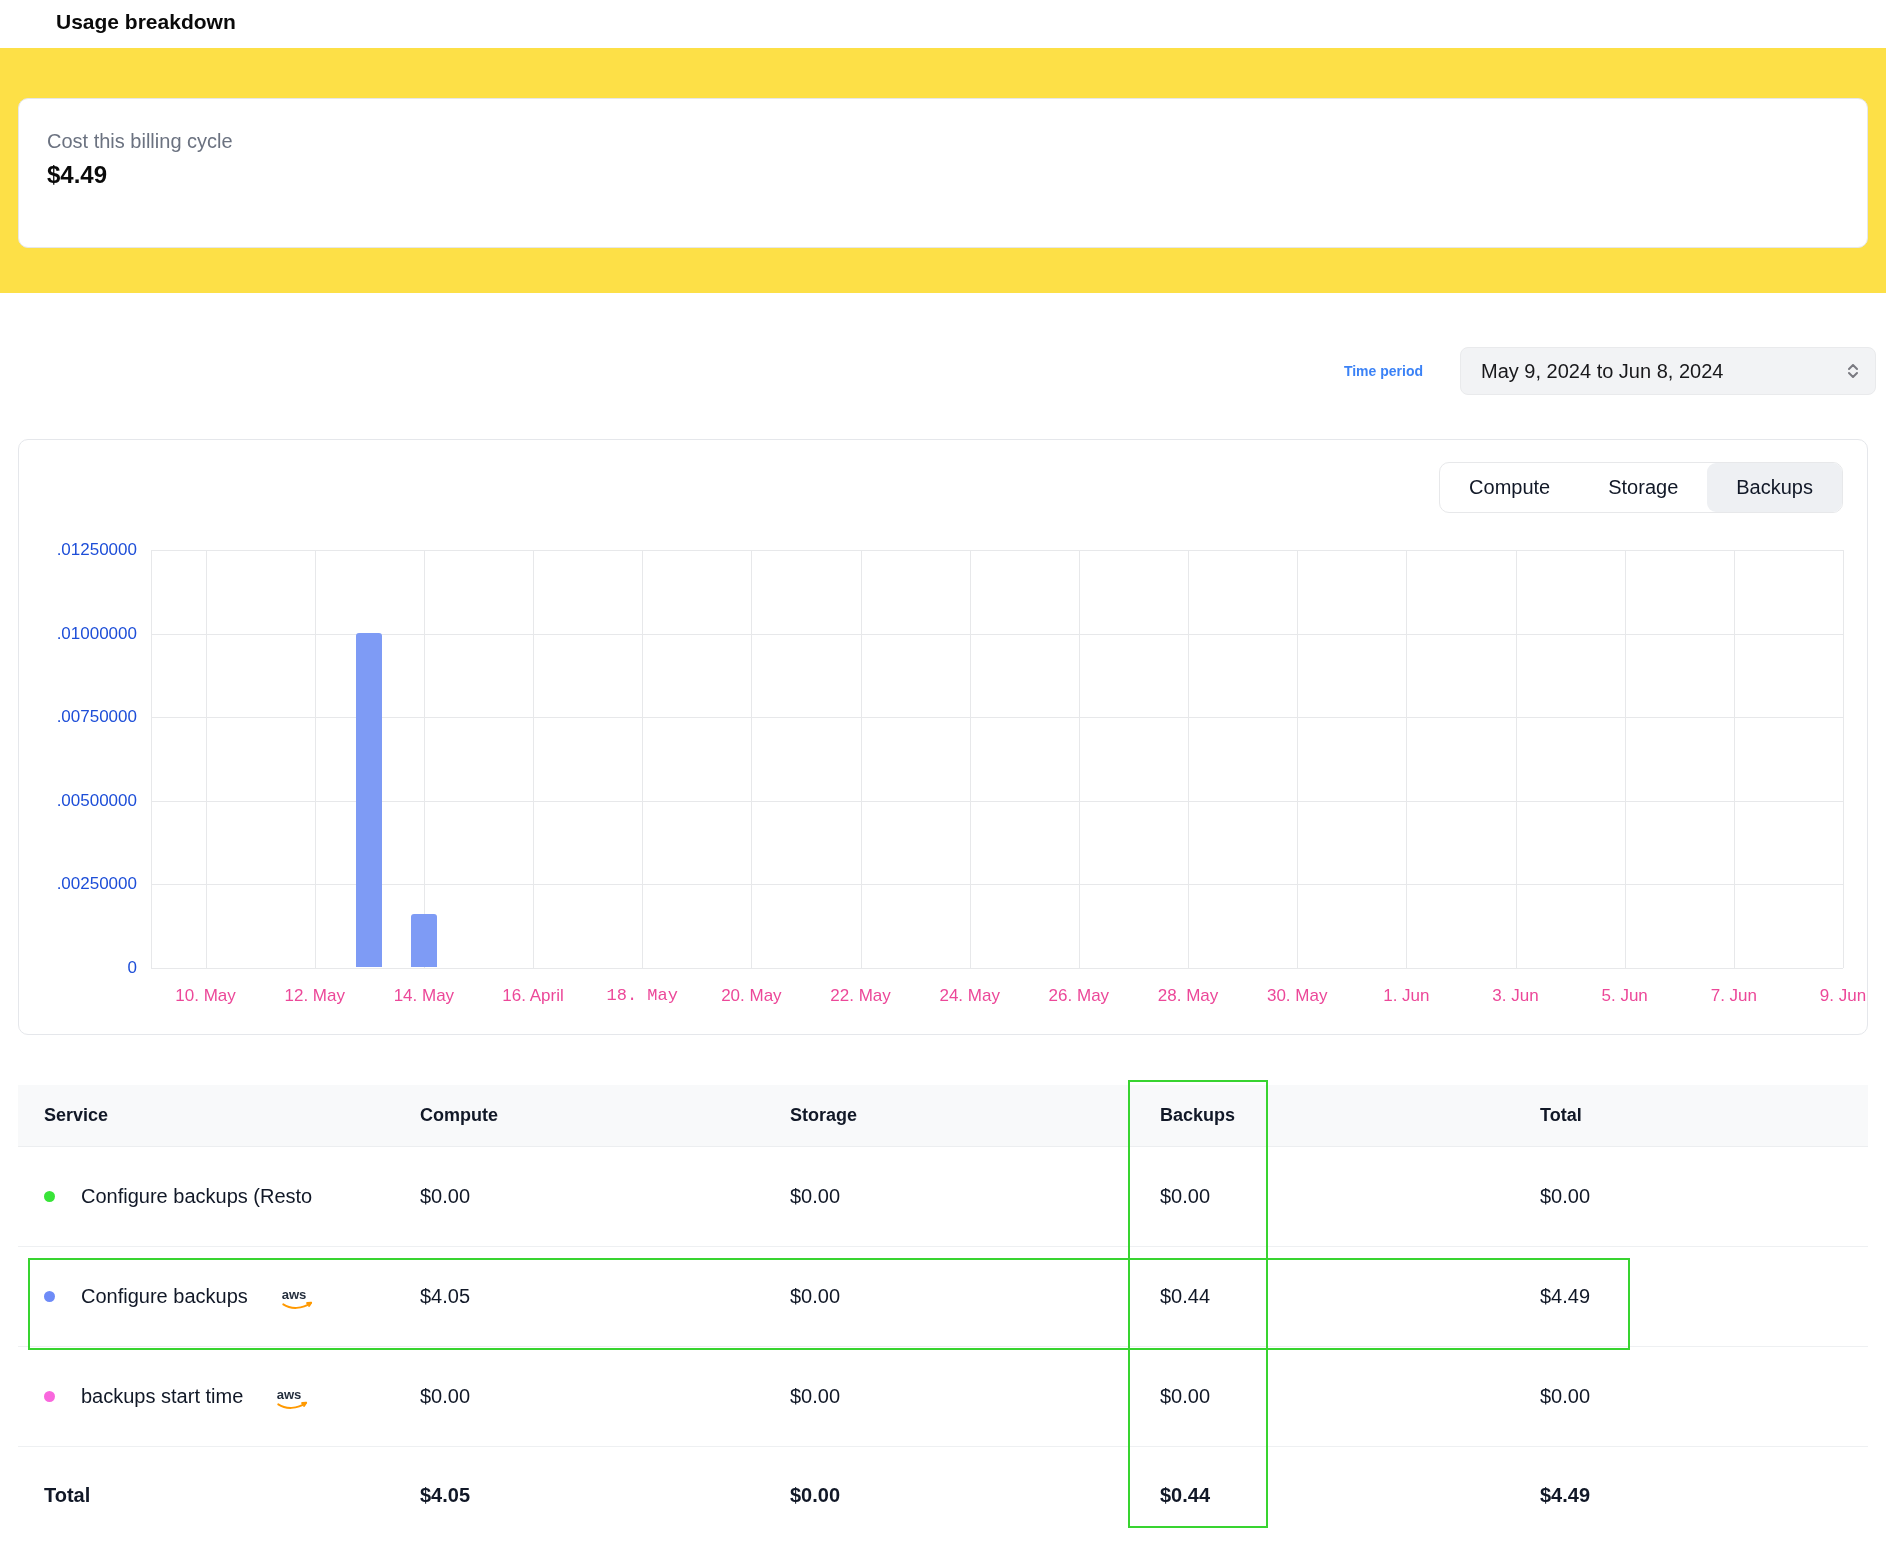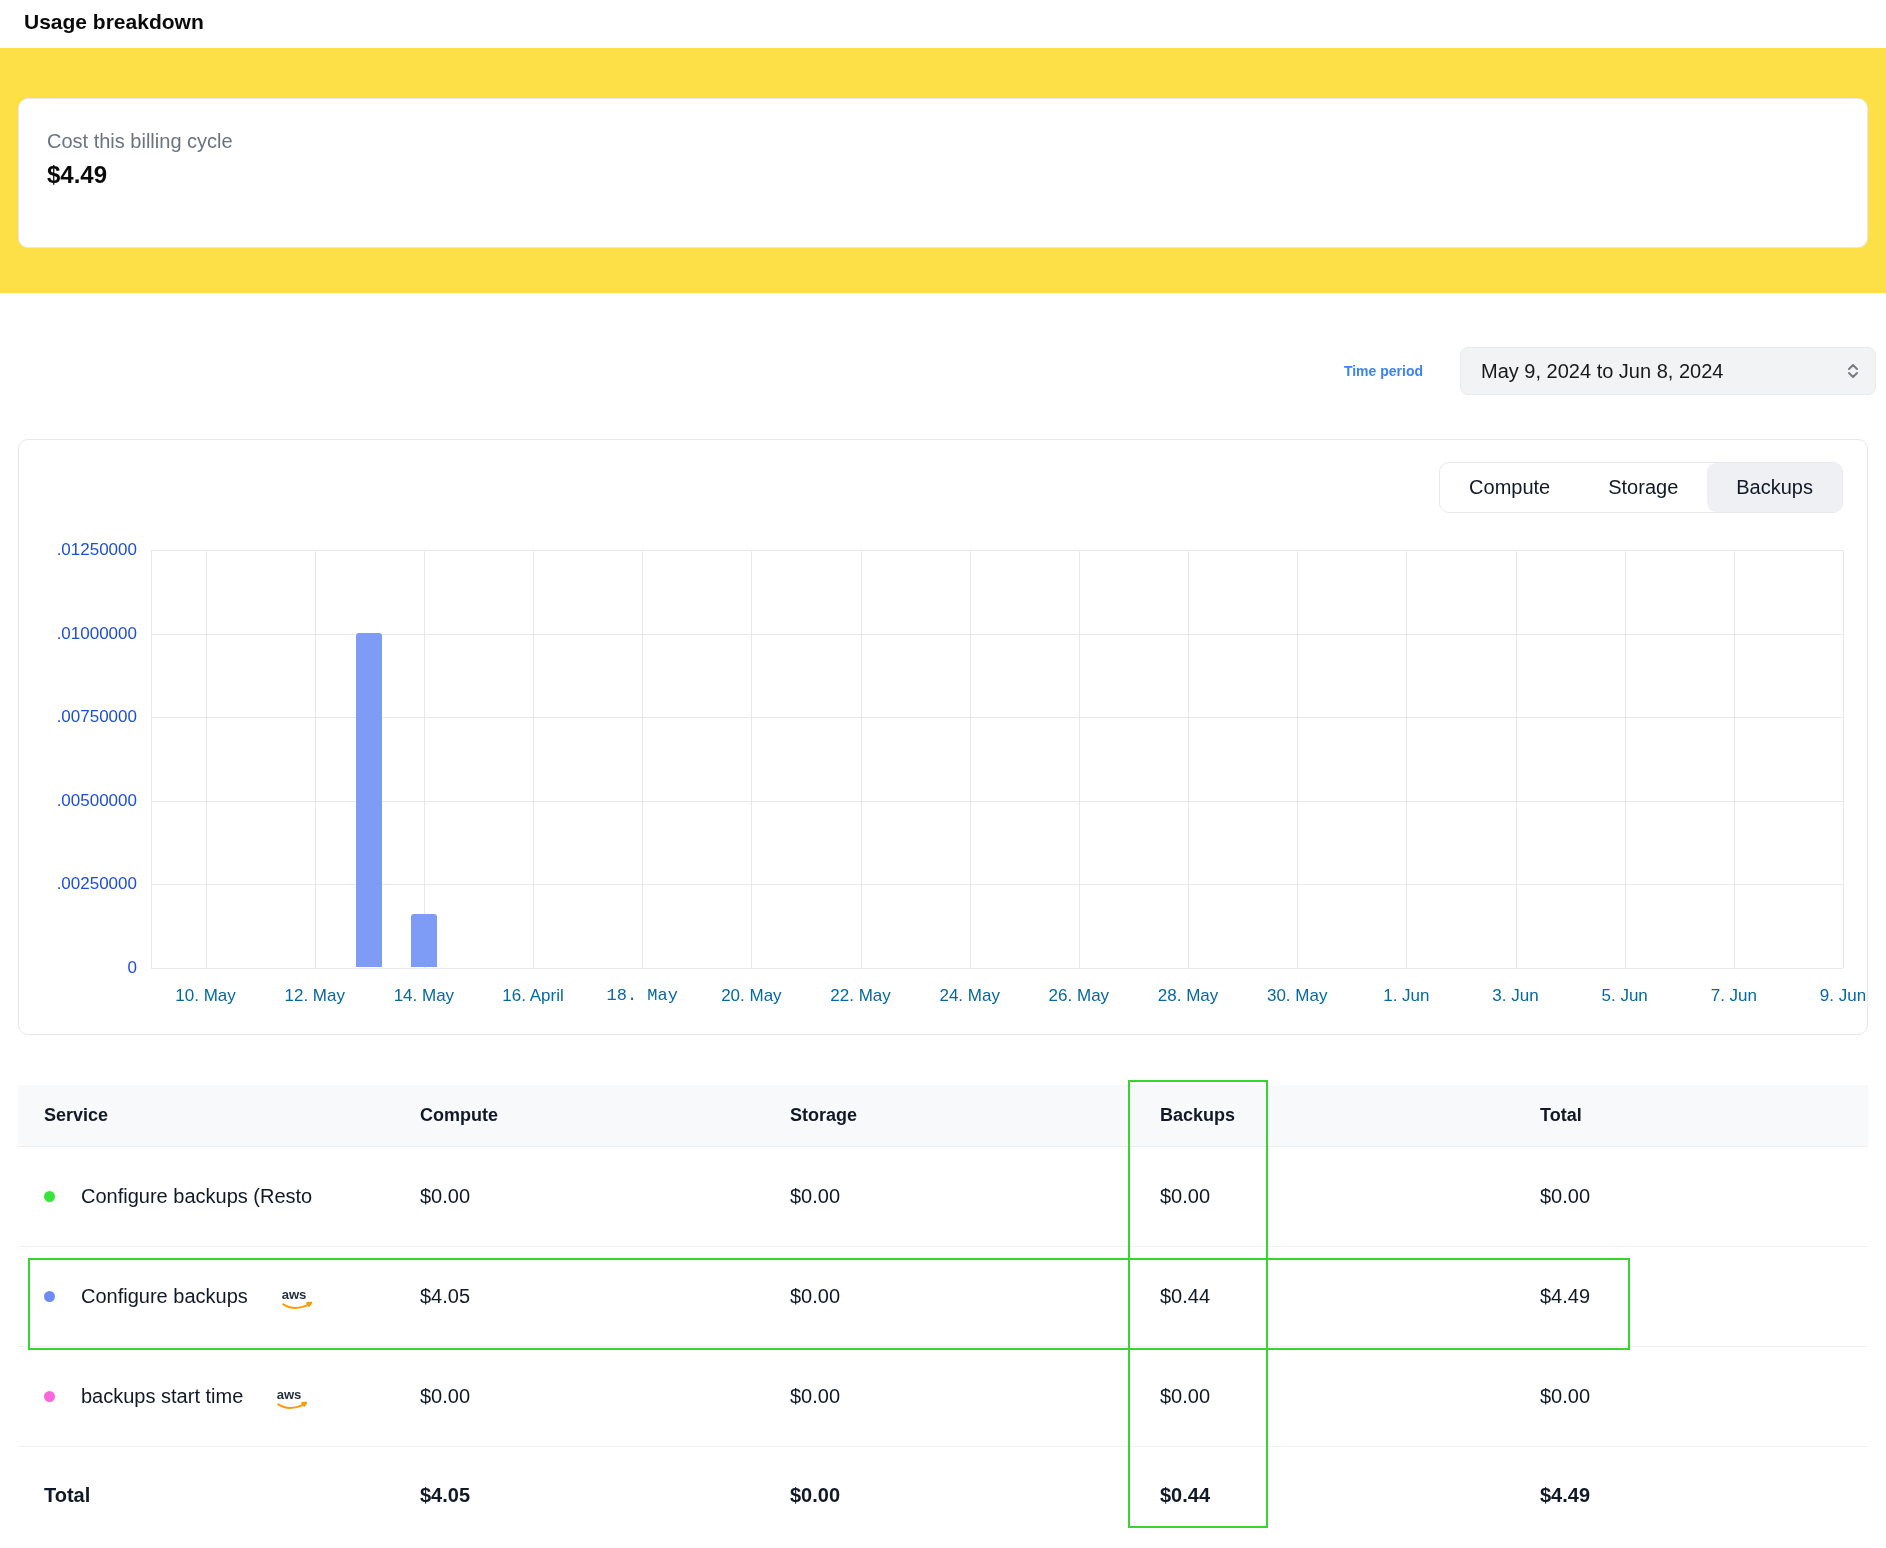--- a/index.html
+++ b/index.html
@@ -1,20 +1,20 @@
 <!DOCTYPE html>
 <html><head>
 <meta charset="utf-8">
 <style>
   * { box-sizing: border-box; margin: 0; padding: 0; }
   html,body { background:#fff; }
   body { font-family: "Liberation Sans", sans-serif; color:#111827; }
   .page { position:relative; width:1886px; height:1548px; background:#fff; overflow:hidden; }
 
-  .page-title { padding:10px 24px 14px; font-size:21px; font-weight:700; color:#0a0a0a; }
+  .page-title { padding:10px 24px 14px; font-size:21px; font-weight:700; color:#0a0a0a;margin-left:32px; }
 
   .cost-band { background:#fde047; height:245px; padding:50px 18px 0; }
   .cost-card { background:#fff; border:1px solid #e5e7eb; border-radius:10px; height:150px; padding:27px 28px; }
   .cost-label { font-size:20px; color:#6b7280; line-height:30px; }
   .cost-amount { font-size:24px; font-weight:700; margin-top:5px; color:#0a0a0a; }
 
   .period-row { display:flex; justify-content:flex-end; align-items:center; gap:37px; margin:54px 10px 0 0; height:48px; }
   .period-label { font-size:14px; font-weight:700; color:#3b82f6; }
   .period-select { display:flex; align-items:center; justify-content:space-between; width:416px; height:48px;
                    background:#f2f3f5; border:1px solid #e9eaec; border-radius:8px; padding:0 12px 0 20px;
@@ -26,21 +26,21 @@
   .tab { font-family:inherit; font-size:20px; color:#111827; background:transparent; border:none; padding:13px 29px; cursor:pointer; border-radius:9px; }
   .tab.active { background:#eef0f3; }
 
   .y-axis { position:absolute; left:18px; width:100px; top:110px; bottom:66px; }
   .y-label { position:absolute; right:0; transform:translateY(-50%); font-size:17px; color:#1d4ed8; }
   .plot { position:absolute; left:132px; right:24px; top:110px; bottom:66px; }
   .gridline-h { position:absolute; left:0; right:0; height:1px; background:#e7e8ea; }
   .gridline-v { position:absolute; top:0; bottom:0; width:1px; background:#e7e8ea; }
   .bar { position:absolute; bottom:1px; width:26px; border-radius:3px 3px 0 0; }
   .x-axis { position:absolute; left:132px; right:24px; bottom:24px; height:24px; }
-  .x-label { position:absolute; transform:translateX(-50%); font-size:17px; color:#0369a1; white-space:nowrap; }
+  .x-label { position:absolute; transform:translateX(-50%); font-size:17px; color:#ec4899; white-space:nowrap; }
 
   .usage-table { margin:50px 18px 0; font-size:20px; }
   .t-grid { display:grid; grid-template-columns:376px 370px 370px 380px 1fr; padding:0 26px; align-items:center; }
   .t-header { height:62px; background:#f8f9fa; font-size:18px; font-weight:700; color:#111827; border-bottom:1px solid #eceef0; }
   .t-row { height:100px; border-bottom:1px solid #eef0f2; color:#111827; }
   .t-total { height:97px; font-weight:700; border-bottom:none; }
   .service-cell { display:flex; align-items:center; gap:26px; white-space:nowrap; overflow:hidden; }
   .dot { width:11px; height:11px; border-radius:50%; flex:none; }
   .aws-logo { flex:none; margin-left:6px; margin-top:6px; }
 

